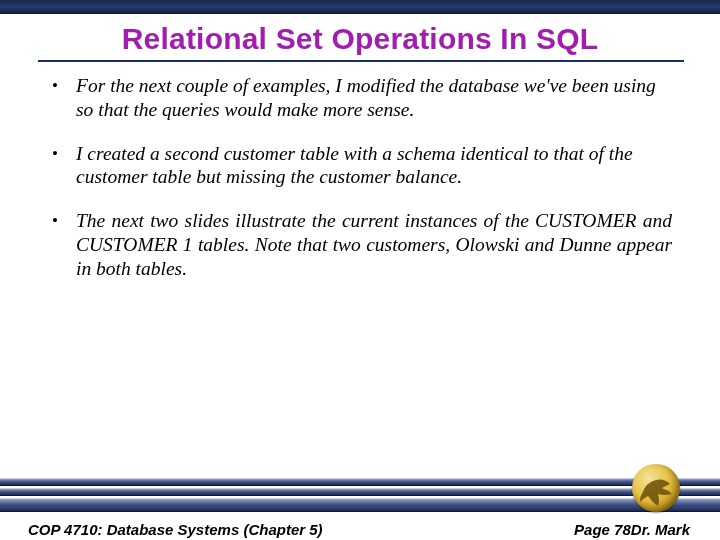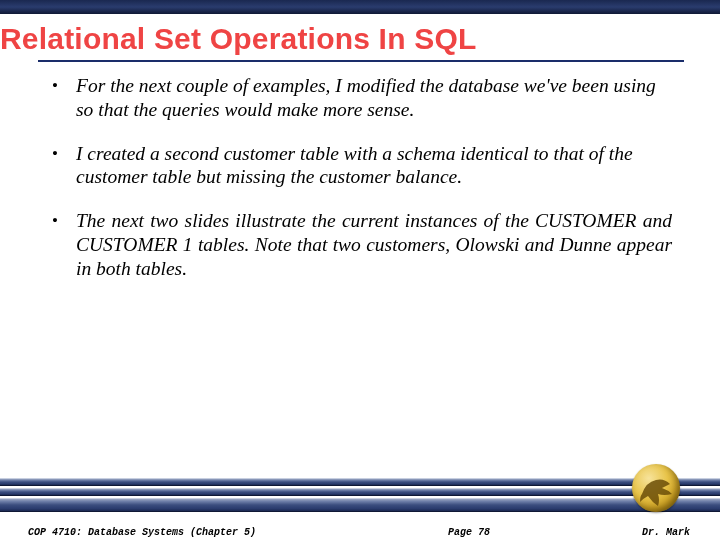--- a/index.html
+++ b/index.html
@@ -11,22 +11,22 @@
     position: relative;
     overflow: hidden;
   }
   .top-bar {
     height: 14px;
     background: linear-gradient(to bottom, #1a2850 0%, #2a3c6e 50%, #0f1835 100%);
   }
   .title {
     font-family: Arial, Helvetica, sans-serif;
     font-size: 30px;
-    color: #ef4444;
-    text-align: left;
+    color: #a21caf;
+    text-align: center;
     padding: 8px 0 4px;
     letter-spacing: 0.2px;
   }
   .title-underline {
     height: 2px;
     background: #1a2d6a;
     margin: 0 36px 0 38px;
   }
   .content {
     padding: 12px 48px 0 52px;
@@ -57,29 +57,29 @@
       #9aa6c2 0%, #6d7ea8 20%, #3a4d7e 50%, #2a3c6e 80%, #1a2850 100%);
     border-top: 1px solid #c7cfe0;
     border-bottom: 1px solid #0f1835;
   }
   .bar + .bar { margin-top: 2px; }
   .bar.thick { height: 14px; }
   .footer-text {
     position: absolute;
     left: 0; right: 0; bottom: 2px;
     display: flex;
-    font-family: Liberation Mono, monospace;
+    font-family: Liberation Sans, sans-serif;
     font-weight: bold;
     font-style: italic;
-    font-size: 10px;
+    font-size: 15px;
     padding: 0 30px 0 28px;
     color: #000;
   }
   .footer-left { flex: 0 0 auto; }
-  .footer-mid { flex: 1; text-align: center; padding-left: 40px; }
+  .footer-mid { flex: 1; text-align: right; padding-left: 40px; }
   .footer-right { flex: 0 0 auto; text-align: center; }
   .logo {
     position: absolute;
     right: 40px;
     bottom: 28px;
     width: 48px;
     height: 48px;
     border-radius: 50%;
     background: radial-gradient(circle at 35% 30%, #f7e39b 0%, #e8c44a 40%, #c79a1b 70%, #8a6a10 100%);
     box-shadow: inset -3px -3px 6px rgba(0,0,0,0.35), 0 1px 2px rgba(0,0,0,0.4);

